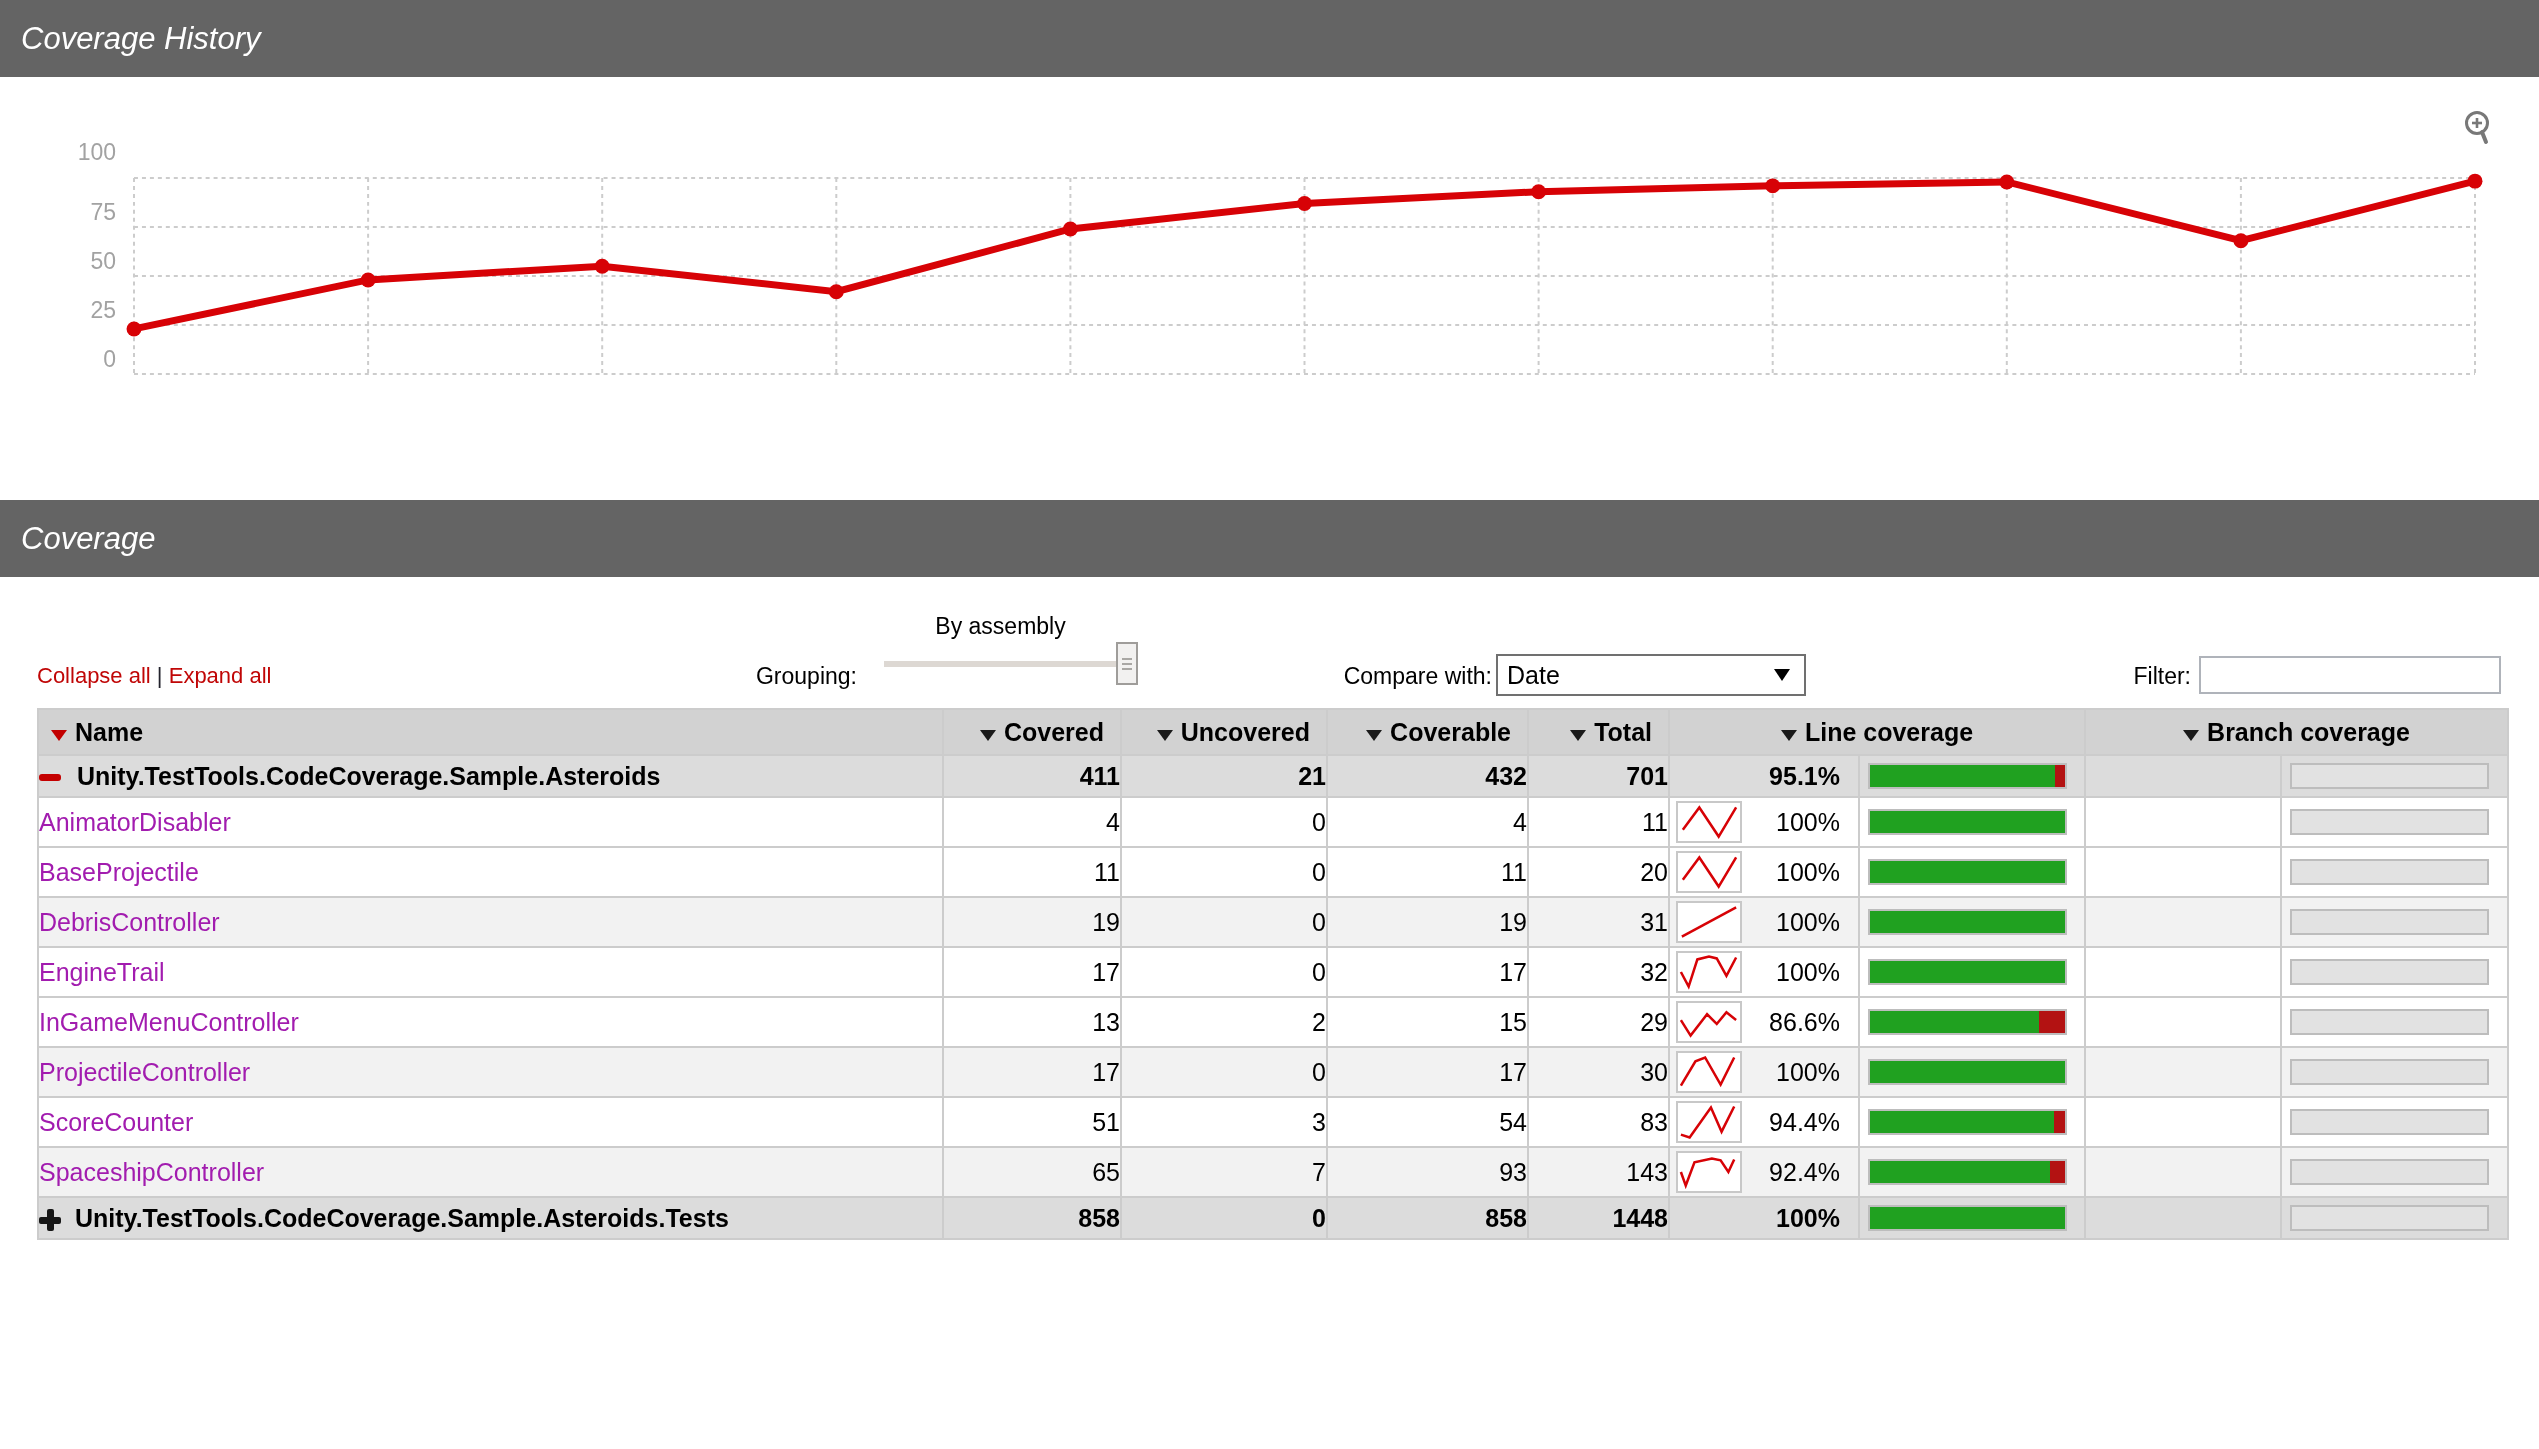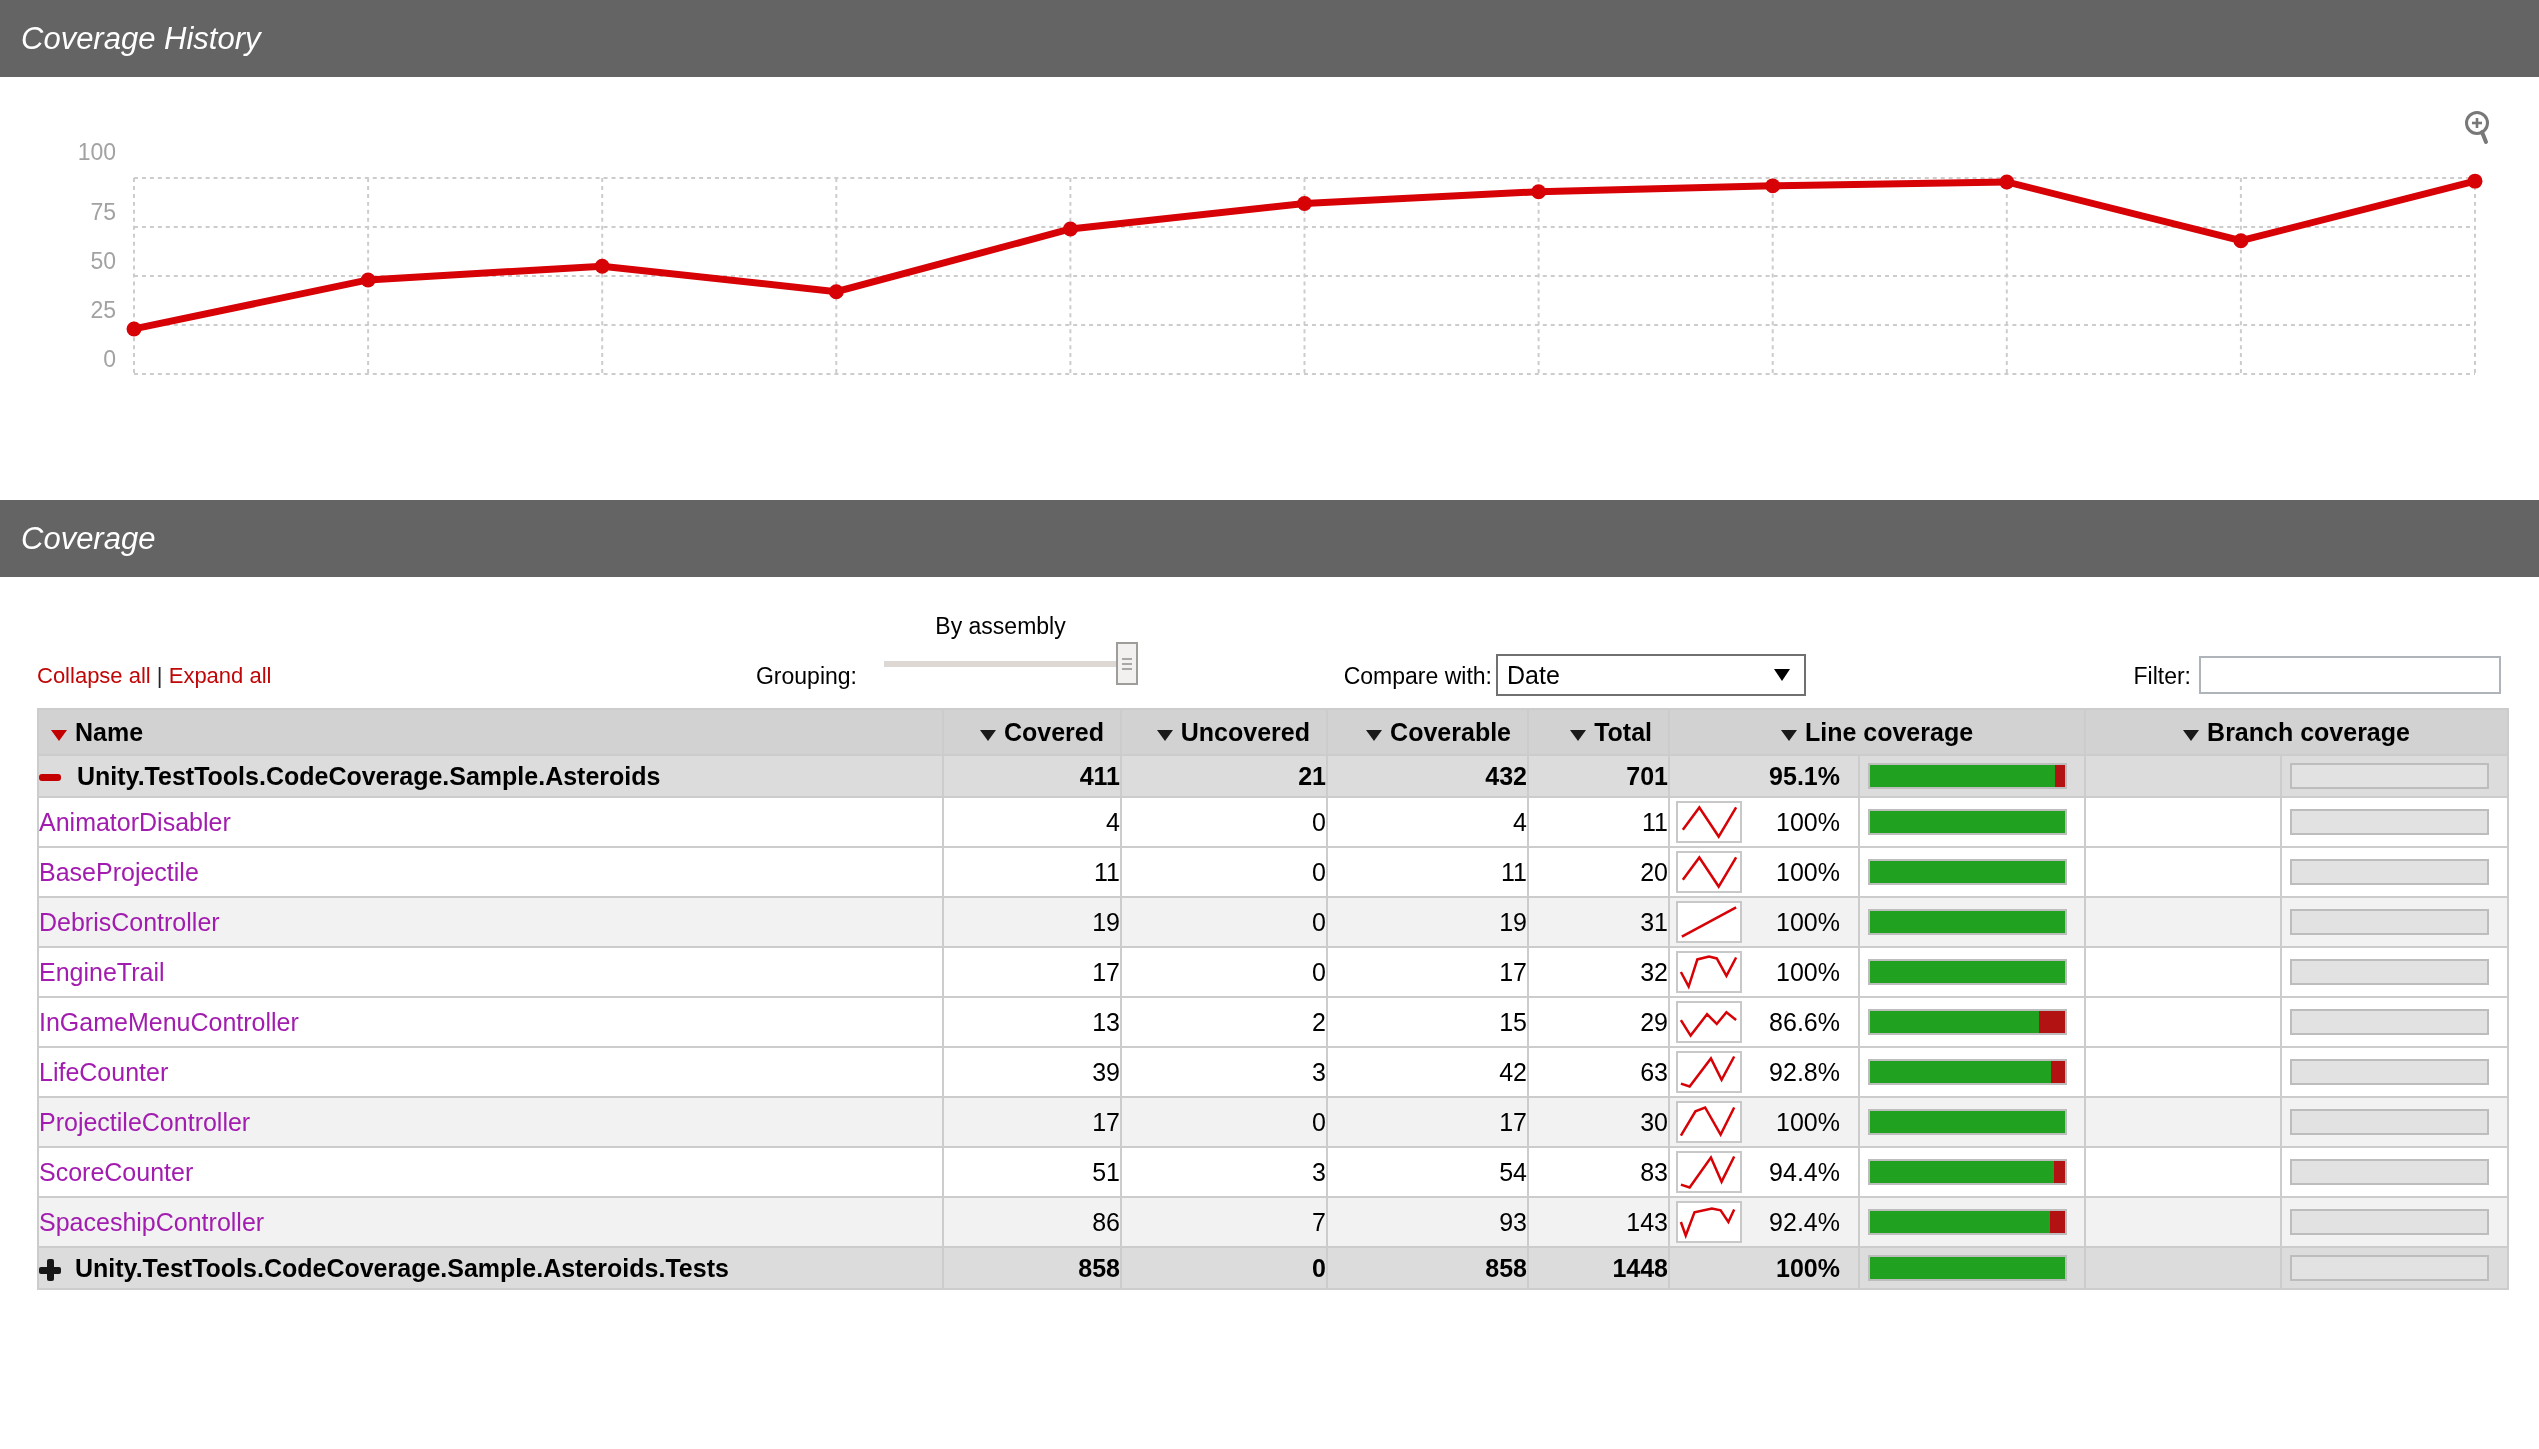--- a/index.html
+++ b/index.html
@@ -326,45 +326,20 @@
             <div class="bar">
               <div class="g" style="width: 86.6%;"></div>
               <div class="r" style="width: 13.4%;"></div>
             </div>
           </td>
           <td></td>
           <td>
             <div class="bar empty"></div>
           </td>
         </tr>
-        <tr class="rh">
-          <td class="c-name"><a class="classlink">LifeCounter</a></td>
-          <td class="c-num">39</td>
-          <td class="c-num">3</td>
-          <td class="c-num">42</td>
-          <td class="c-num">63</td>
-          <td>
-            <div class="lcflex">
-              <svg viewBox="0 0 64 38" class="spark">
-                <polyline points="3,31 12,34 34,5 45,27 58,3"></polyline>
-              </svg>
-              <span class="pct">92.8%</span>
-            </div>
-          </td>
-          <td>
-            <div class="bar">
-              <div class="g" style="width: 92.8%;"></div>
-              <div class="r" style="width: 7.2%;"></div>
-            </div>
-          </td>
-          <td></td>
-          <td>
-            <div class="bar empty"></div>
-          </td>
-        </tr>
         <tr class="rh alt">
           <td class="c-name"><a class="classlink">ProjectileController</a></td>
           <td class="c-num">17</td>
           <td class="c-num">0</td>
           <td class="c-num">17</td>
           <td class="c-num">30</td>
           <td>
             <div class="lcflex">
               <svg viewBox="0 0 64 38" class="spark">
                 <polyline points="3,33 18,8 28,4 44,32 58,4"></polyline>
@@ -402,21 +377,21 @@
               <div class="r" style="width: 5.6%;"></div>
             </div>
           </td>
           <td></td>
           <td>
             <div class="bar empty"></div>
           </td>
         </tr>
         <tr class="rh alt">
           <td class="c-name"><a class="classlink">SpaceshipController</a></td>
-          <td class="c-num">86</td>
+          <td class="c-num">65</td>
           <td class="c-num">7</td>
           <td class="c-num">93</td>
           <td class="c-num">143</td>
           <td>
             <div class="lcflex">
               <svg viewBox="0 0 64 38" class="spark">
                 <polyline points="3,19 8,33 17,9 35,5 44,7 52,19 58,6"></polyline>
               </svg>
               <span class="pct">92.4%</span>
             </div>

